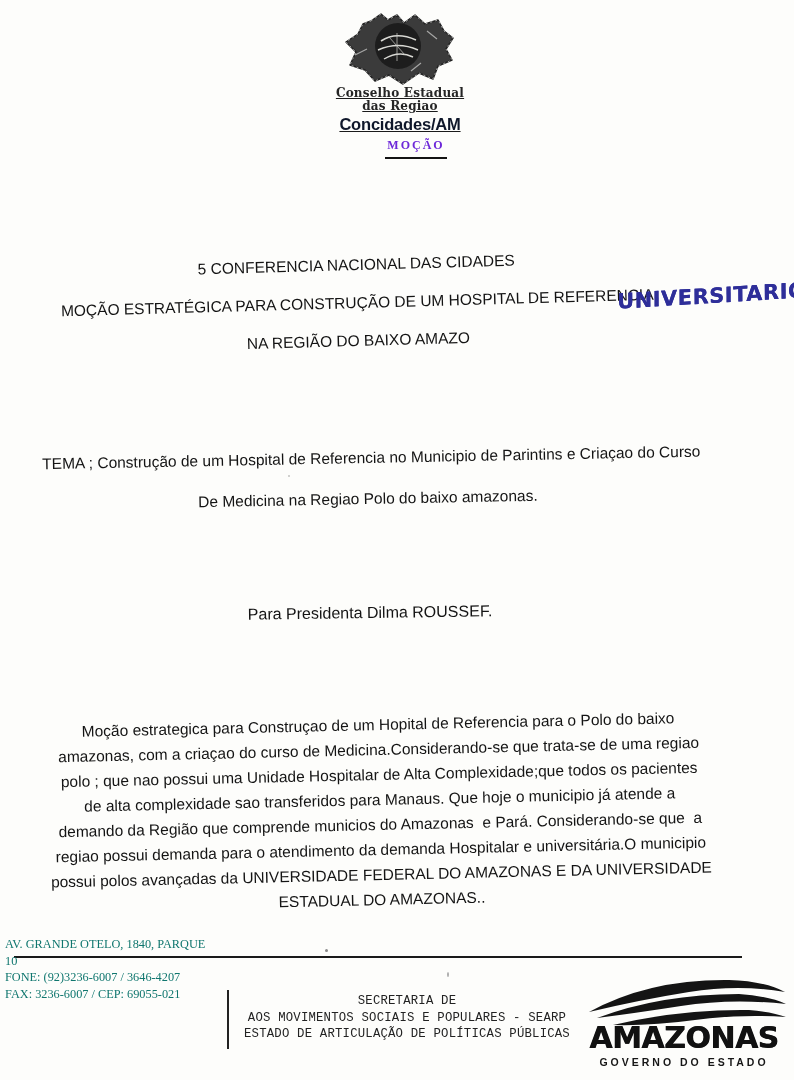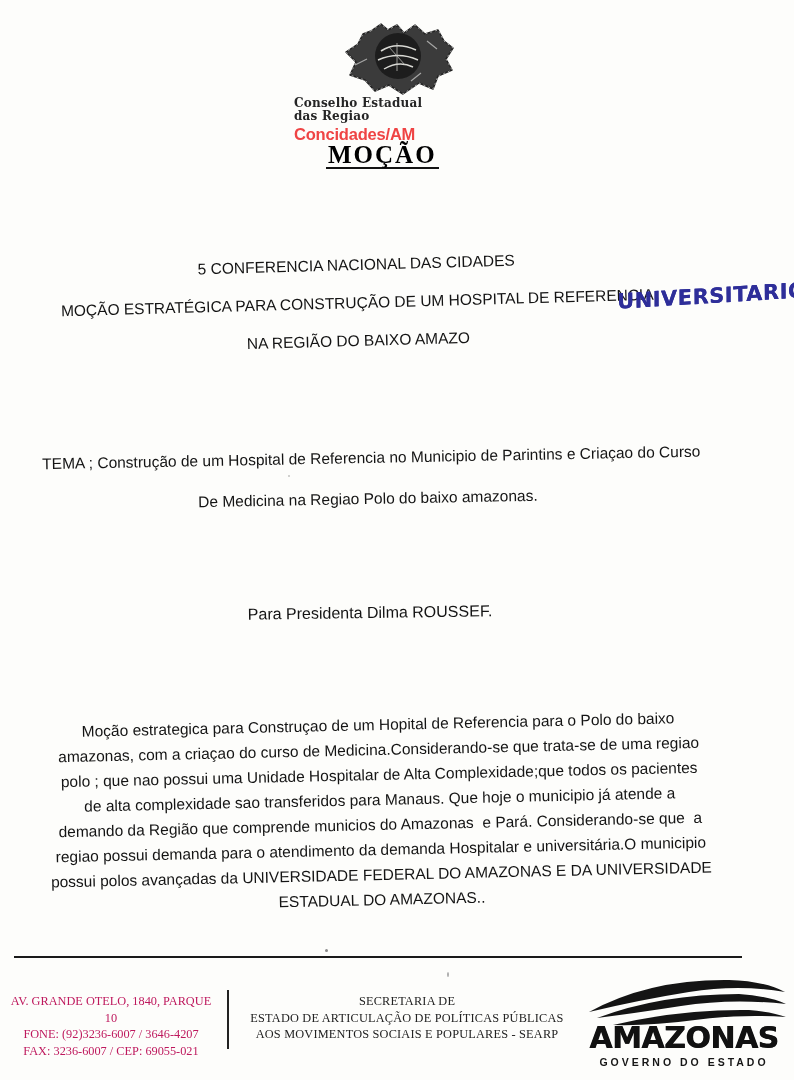--- a/index.html
+++ b/index.html
@@ -5,36 +5,36 @@
   html,body{margin:0;padding:0;}
   .page{
     position:relative;
     width:794px;height:1080px;
     background:#fdfdfb;
     overflow:hidden;
     font-family:"Liberation Sans",sans-serif;
     color:#1b1b1b;
   }
   
-  .header{position:absolute;left:294px;top:18px;width:212px;}
+  .header{position:absolute;left:294px;top:8px;width:212px;text-align:center;text-decoration:underline;}
   .logo-wrap{margin:3px auto 0;width:118px;height:76px;}
   .org-line{
     font-family:"DejaVu Serif",serif;
     font-weight:bold;font-size:12px;line-height:13px;
     color:#252525;letter-spacing:.2px;
   }
   .org-name{
     font-weight:bold;font-size:16.5px;line-height:19px;
-    letter-spacing:-.2px;color:#ef4444;margin-top:2px;
+    letter-spacing:-.2px;color:#0f172a;margin-top:2px;
   }
   .doc-type{
     display:inline-block;
     font-family:"Liberation Serif",serif;
-    font-weight:bold;font-size:25px;line-height:22px;
-    letter-spacing:2px;color:#000000;
+    font-weight:bold;font-size:12px;line-height:22px;
+    letter-spacing:2px;color:#6d28d9;
     border-bottom:2.5px solid #131313;
     padding:0 2px 1px;
     margin-left:32px;
   }
   
   .title-block{
     position:absolute;left:0;top:256px;width:712px;
     transform:rotate(-1.6deg);
     font-size:15.5px;color:#141414;
   }
@@ -69,30 +69,30 @@
   
   .body-block{
     position:absolute;left:12px;top:712px;width:736px;
     transform:rotate(-1.3deg);transform-origin:50% 50%;
     font-size:15.5px;color:#141414;
   }
   .body-line{line-height:25px;text-align:center;white-space:pre;}
   
   .footer-rule{position:absolute;left:14px;top:956px;width:728px;height:2px;background:#1a1a1a;}
   .footer-addr{
-    position:absolute;left:5px;top:993px;width:212px;
-    text-align:center;
+    position:absolute;left:5px;top:936px;width:212px;
+    text-align:left;
     font-family:"Liberation Serif",serif;
-    font-size:12.3px;line-height:16.5px;color:#be185d;
+    font-size:12.3px;line-height:16.5px;color:#0f766e;
   }
   .footer-vdiv{position:absolute;left:227px;top:990px;width:2px;height:59px;background:#222;}
   .footer-secr{
     position:absolute;left:240px;top:993px;width:334px;
     text-align:center;
-    font-family:Liberation Serif, serif;
+    font-family:Liberation Mono, monospace;
     font-size:12.3px;line-height:16.5px;color:#222;
     letter-spacing:.2px;
   }
   .gov-logo{position:absolute;left:578px;top:977px;width:212px;text-align:center;}
   .swoosh{display:block;margin:0 auto;}
   .gov-wordmark{
     font-family:"DejaVu Sans",sans-serif;
     font-weight:bold;font-size:30px;line-height:30px;
     letter-spacing:-.5px;color:#111;margin-top:-4px;
     text-shadow:.5px 0 #111;
@@ -162,22 +162,22 @@
   <div class="footer-addr">
     <div>AV. GRANDE OTELO, 1840, PARQUE 10</div>
     <div>FONE: (92)3236-6007 / 3646-4207</div>
     <div>FAX: 3236-6007 / CEP: 69055-021</div>
   </div>
 
   <div class="footer-vdiv"></div>
 
   <div class="footer-secr">
     <div>SECRETARIA DE</div>
+    <div>AOS MOVIMENTOS SOCIAIS E POPULARES - SEARP</div>
     <div>ESTADO DE ARTICULAÇÃO DE POLÍTICAS PÚBLICAS</div>
-    <div>AOS MOVIMENTOS SOCIAIS E POPULARES - SEARP</div>
   </div>
 
   <div class="gov-logo">
     <svg class="swoosh" width="206" height="50" viewBox="0 0 206 50" aria-hidden="true">
       <path d="M8,35 Q68,2 148,3 Q183,4 204,15 Q158,7 108,15 Q58,23 8,35 Z" fill="#141414"></path>
       <path d="M16,41 Q80,17 158,17 Q188,19 205,27 Q150,21 100,29 Q55,36 16,41 Z" fill="#141414"></path>
       <path d="M32,48 Q100,32 168,33 Q192,35 205,40 Q158,37 114,43 Q70,49 32,48 Z" fill="#141414"></path>
     </svg>
     <div class="gov-wordmark">AMAZONAS</div>
     <div class="gov-subtitle">GOVERNO DO ESTADO</div>

